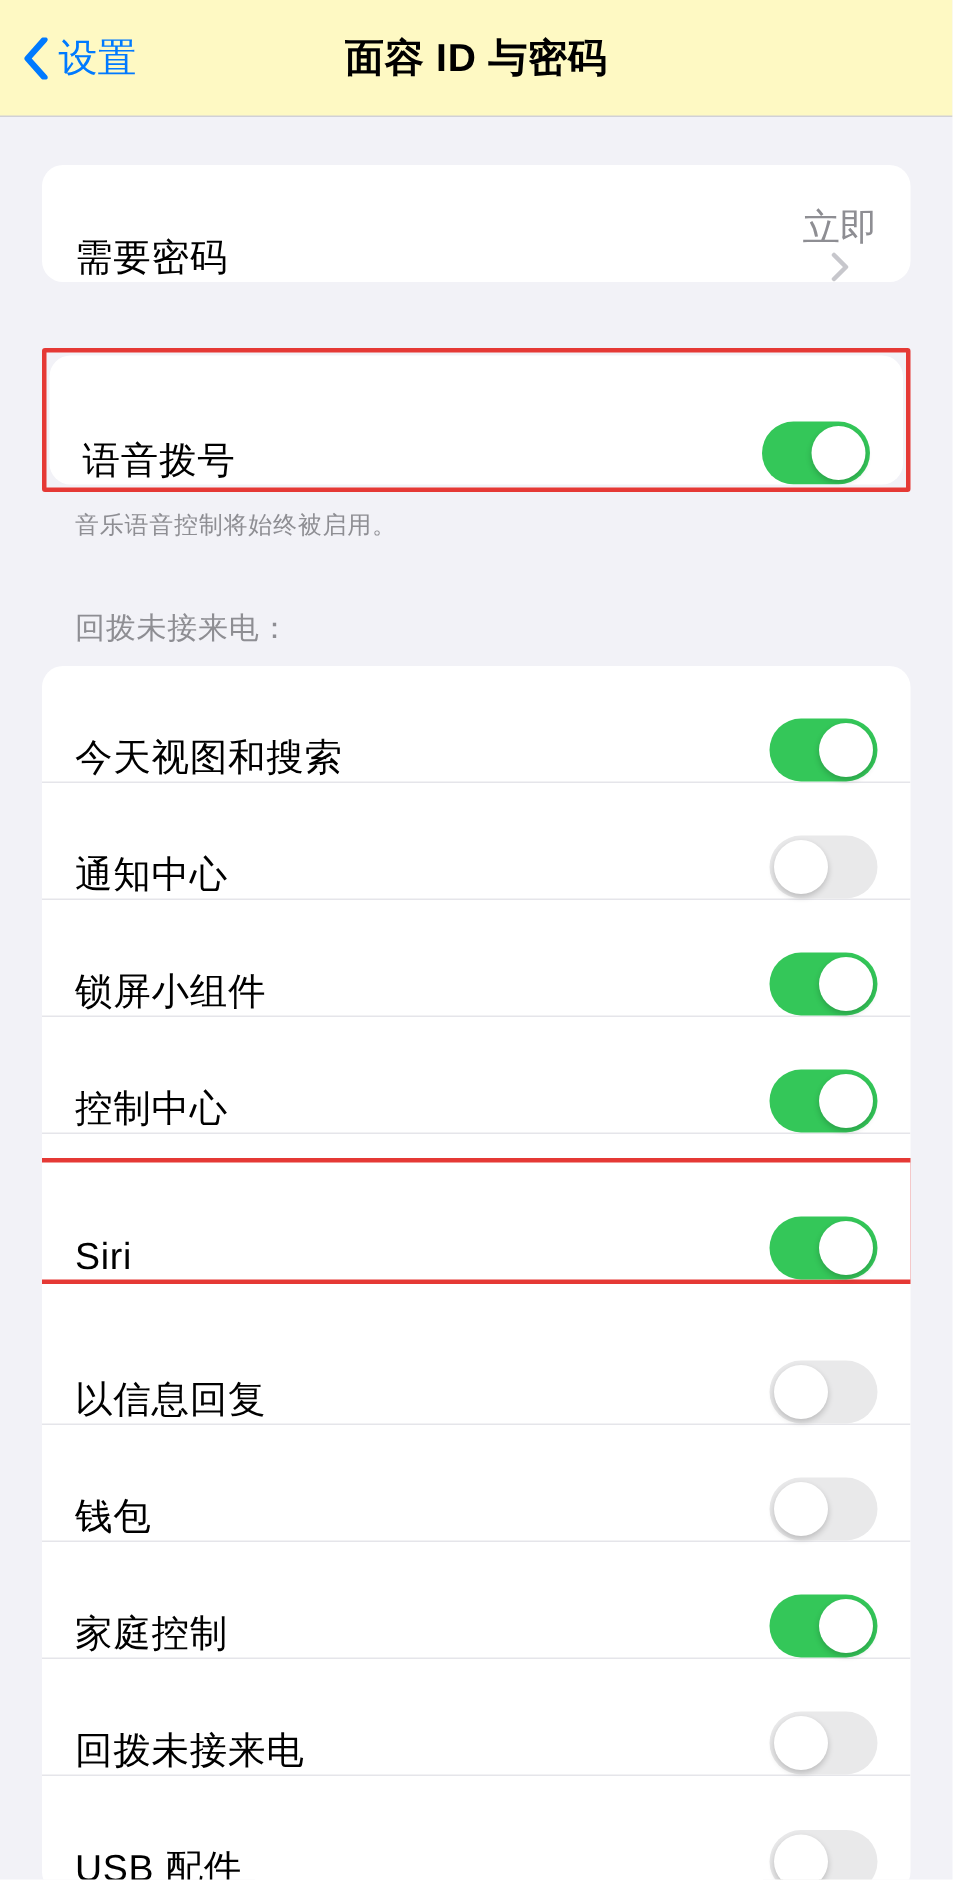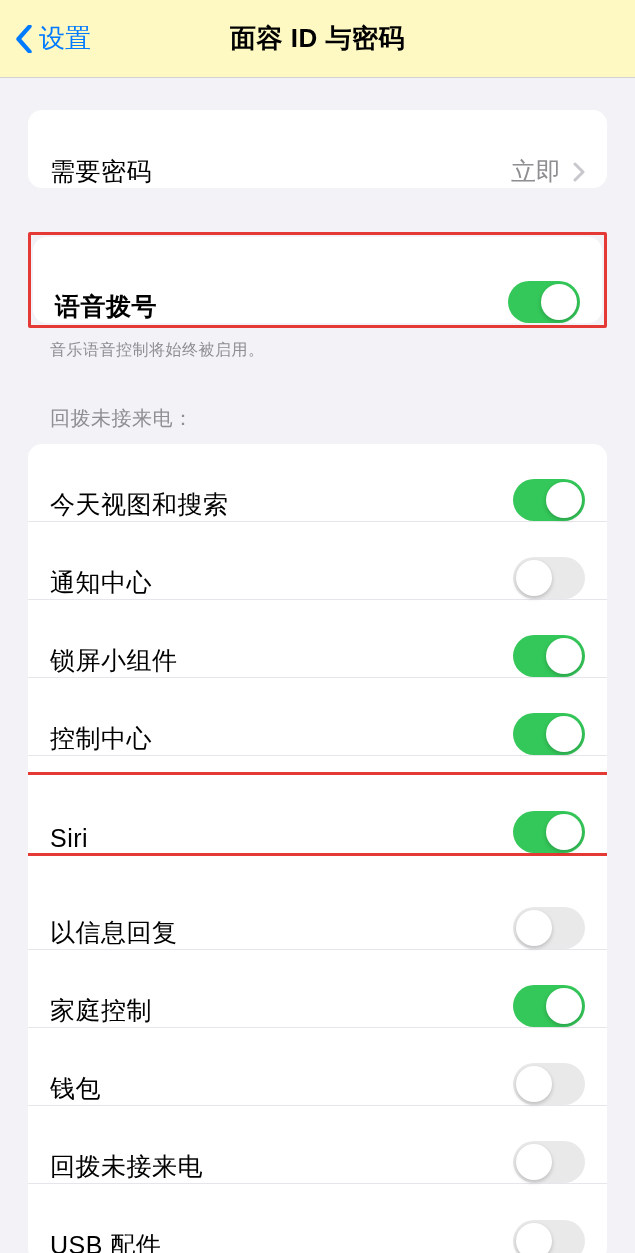--- a/index.html
+++ b/index.html
@@ -63,21 +63,21 @@
     }
     .row:last-child { border-bottom: none; }
     .row-label {
       font-size: 25px;
       color: #000;
       letter-spacing: 0.5px;
     }
     .row-right {
       display: flex;
       align-items: center;
-      gap: 12px;
+      flex-direction: column;
     }
     .row-value {
       font-size: 25px;
       color: #8e8e93;
     }
     .chevron {
       width: 12px;
       height: 20px;
       flex-shrink: 0;
     }
@@ -163,21 +163,21 @@
         </div>
       </div>
     </div>
   </div>
 
   <div class="group-gap"></div>
 
   <div class="section">
     <div class="highlight-box" style="padding:2px;">
       <div class="group">
-        <div class="row" style="min-height:86px;font-weight:bold;">
+        <div class="row" style="min-height:86px;">
           <span class="row-label">语音拨号</span>
           <div id="voice-dial-toggle" class="toggle on">
             <div class="toggle-knob"></div>
           </div>
         </div>
       </div>
     </div>
     <div class="footer-text">音乐语音控制将始终被启用。</div>
   </div>
 
@@ -218,28 +218,28 @@
             </div>
           </div>
         </div>
         <div class="row">
           <span class="row-label">以信息回复</span>
           <div class="toggle off">
             <div class="toggle-knob"></div>
           </div>
         </div>
         <div class="row">
+          <span class="row-label">钱包</span>
+          <div class="toggle off">
+            <div class="toggle-knob"></div>
+          </div>
+        </div>
+        <div class="row">
           <span class="row-label">家庭控制</span>
           <div class="toggle on">
-            <div class="toggle-knob"></div>
-          </div>
-        </div>
-        <div class="row">
-          <span class="row-label">钱包</span>
-          <div class="toggle off">
             <div class="toggle-knob"></div>
           </div>
         </div>
         <div class="row">
           <span class="row-label">回拨未接来电</span>
           <div class="toggle off">
             <div class="toggle-knob"></div>
           </div>
         </div>
         <div class="row">

